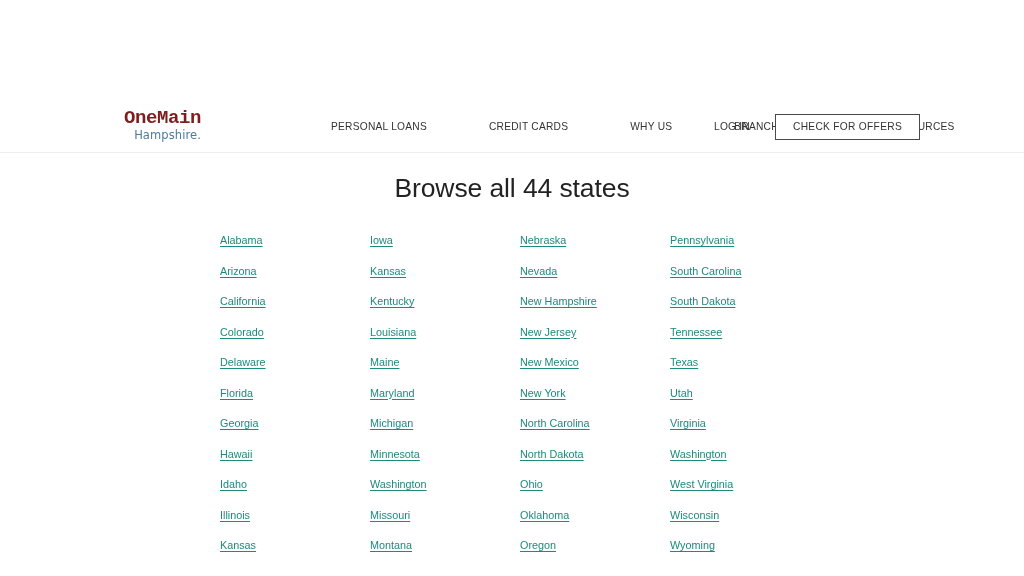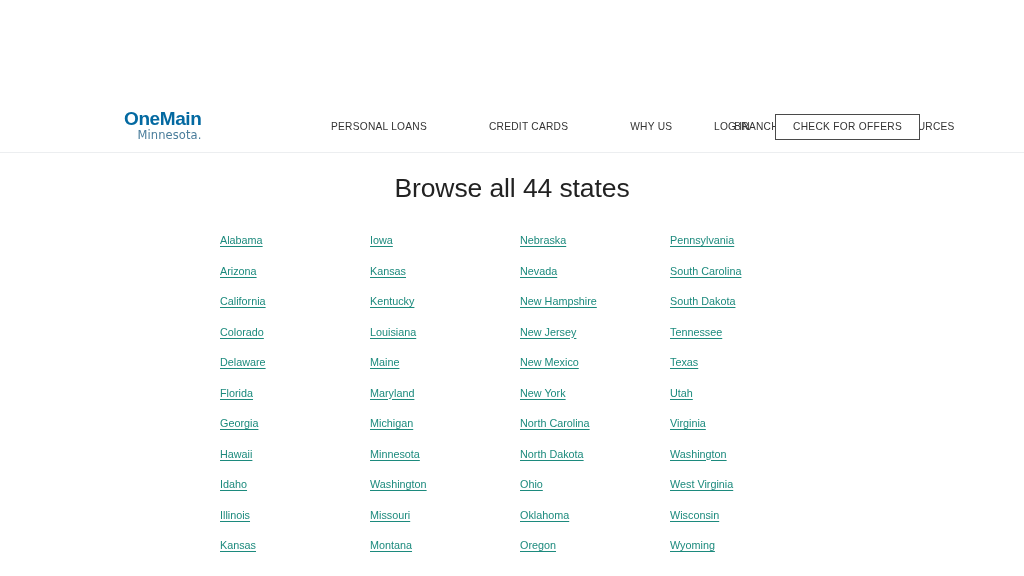--- a/index.html
+++ b/index.html
@@ -37,25 +37,25 @@
 
   .brand {
     position: absolute;
     left: 124px;
     top: 9px;
     line-height: 1;
     text-decoration: none;
   }
   .brand-main {
     display: block;
-    font-family: Liberation Sans, sans-serif;
+    font-family: Liberation Mono, monospace;
     font-size: 19px;
     font-weight: bold;
     letter-spacing: -0.4px;
-    color: #0369a1;
+    color: #7f1d1d;
   }
   .brand-sub {
     display: block;
     text-align: right;
     margin-top: 2px;
     font-family: "DejaVu Sans", sans-serif;
     font-size: 11.5px;
     font-weight: normal;
     letter-spacing: 0.1px;
     color: #4a7d9b;
@@ -159,21 +159,21 @@
 </style>
 </head>
 <body>
 
 <div class="page">
 
   <div class="header">
 
     <a class="brand">
       <span class="brand-main">OneMain</span>
-      <span class="brand-sub">Minnesota.</span>
+      <span class="brand-sub">Hampshire.</span>
     </a>
 
     <nav class="nav">
       <a class="nav-item">PERSONAL LOANS</a>
       <a class="nav-item">CREDIT CARDS</a>
       <a class="nav-item">WHY US</a>
       <a class="nav-item">BRANCH SEARCH</a>
       <a class="nav-item">RESOURCES</a>
     </nav>
 

